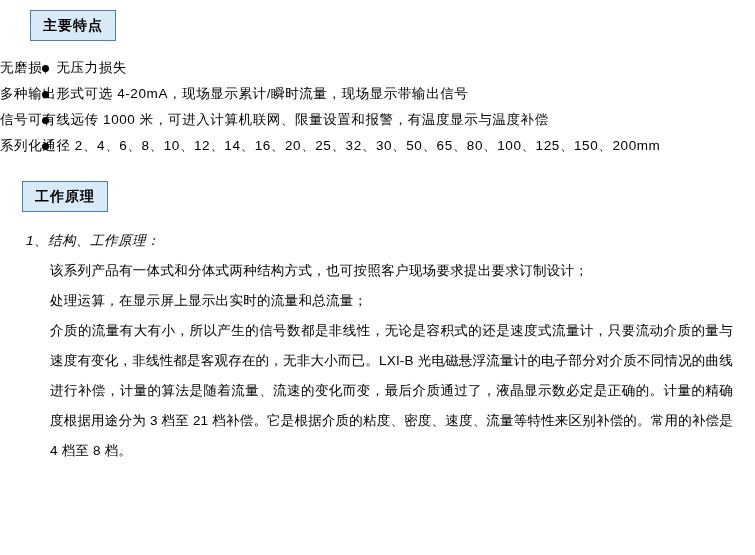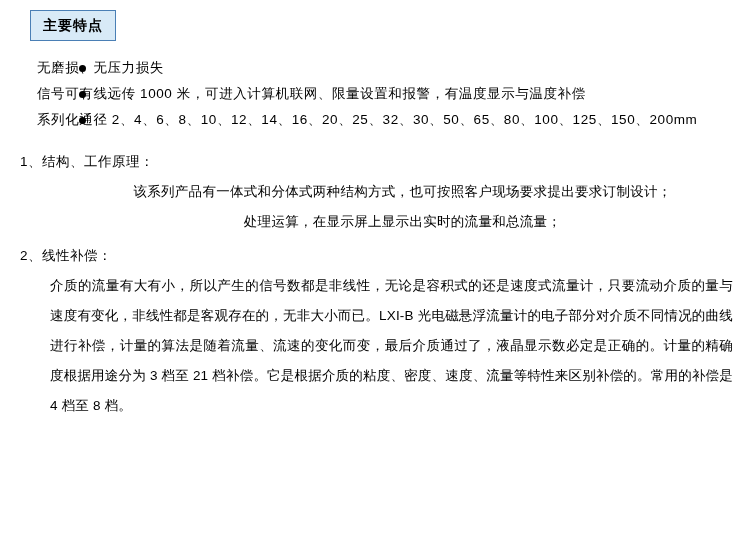--- a/index.html
+++ b/index.html
@@ -42,21 +42,20 @@
     list-style: none;
     margin: 14px 0 0 0;
     padding: 0;
   }
   ul.features li {
     position: relative;
     font-size: 13.5px;
     line-height: 26px;
     letter-spacing: 0.6px;
     white-space: nowrap;
-    margin-left: 37px;
   }
   ul.features li::before {
     content: "";
     position: absolute;
     left: 42px;
     top: 10px;
     width: 7px;
     height: 7px;
     border-radius: 50%;
     background: #000;
@@ -65,30 +64,30 @@
   
   .numbered {
     margin: 16px 0 0 0;
   }
   .num-item {
     font-size: 13.5px;
     line-height: 26px;
     letter-spacing: 0.5px;
   }
   .num-title {
-    padding-left: 20px;
+    padding-left: 26px;
     margin-bottom: 2px;
+    font-style: italic;
   }
   .body-line {
     padding-left: 50px;
     font-size: 13.5px;
     line-height: 30px;
     letter-spacing: 0.3px;
     white-space: nowrap;
-    text-align: center;
   }
   .para {
     padding-left: 50px;
     padding-right: 22px;
     font-size: 13.5px;
     line-height: 30px;
     letter-spacing: 0.2px;
     text-align: justify;
     text-justify: inter-ideograph;
   }
@@ -96,35 +95,34 @@
 </style>
 </head>
 <body>
 
 <div class="page">
 
   <div class="section-head head-row-1">主要特点</div>
 
   <ul class="features">
     <li>无磨损、无压力损失</li>
+    <li>多种输出形式可选  4-20mA，现场显示累计/瞬时流量，现场显示带输出信号</li>
     <li>信号可有线远传 1000 米，可进入计算机联网、限量设置和报警，有温度显示与温度补偿</li>
     <li>系列化通径 2、4、6、8、10、12、14、16、20、25、32、30、50、65、80、100、125、150、200mm</li>
   </ul>
 
+  <div class="section-head head-row-2">工作原理</div>
 
   <div class="numbered">
 
     <div class="num-item num-title">
       <span>1、</span><span>结构、工作原理：</span>
     </div>
 
     <div class="body-line">该系列产品有一体式和分体式两种结构方式，也可按照客户现场要求提出要求订制设计；</div>
     <div class="body-line">处理运算，在显示屏上显示出实时的流量和总流量；</div>
 
-    <div class="num-item num-title sp-2">
-      <span>2、</span><span>线性补偿：</span>
-    </div>
 
     <div class="para">介质的流量有大有小，所以产生的信号数都是非线性，无论是容积式的还是速度式流量计，只要流动介质的量与速度有变化，非线性都是客观存在的，无非大小而已。LXI-B 光电磁悬浮流量计的电子部分对介质不同情况的曲线进行补偿，计量的算法是随着流量、流速的变化而变，最后介质通过了，液晶显示数必定是正确的。计量的精确度根据用途分为 3 档至 21 档补偿。它是根据介质的粘度、密度、速度、流量等特性来区别补偿的。常用的补偿是 4 档至 8 档。</div>
 
   </div>
 
 </div>
 
 </body></html>

